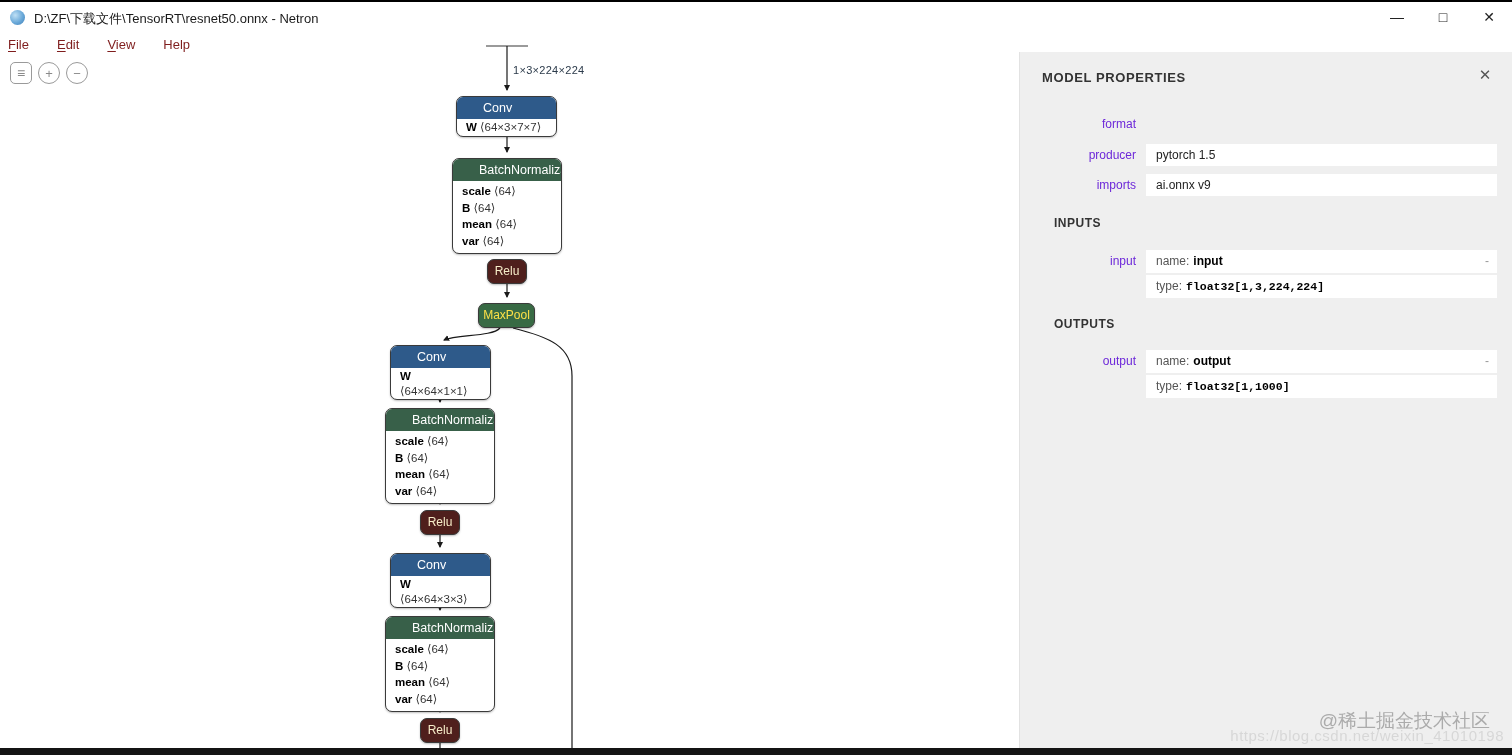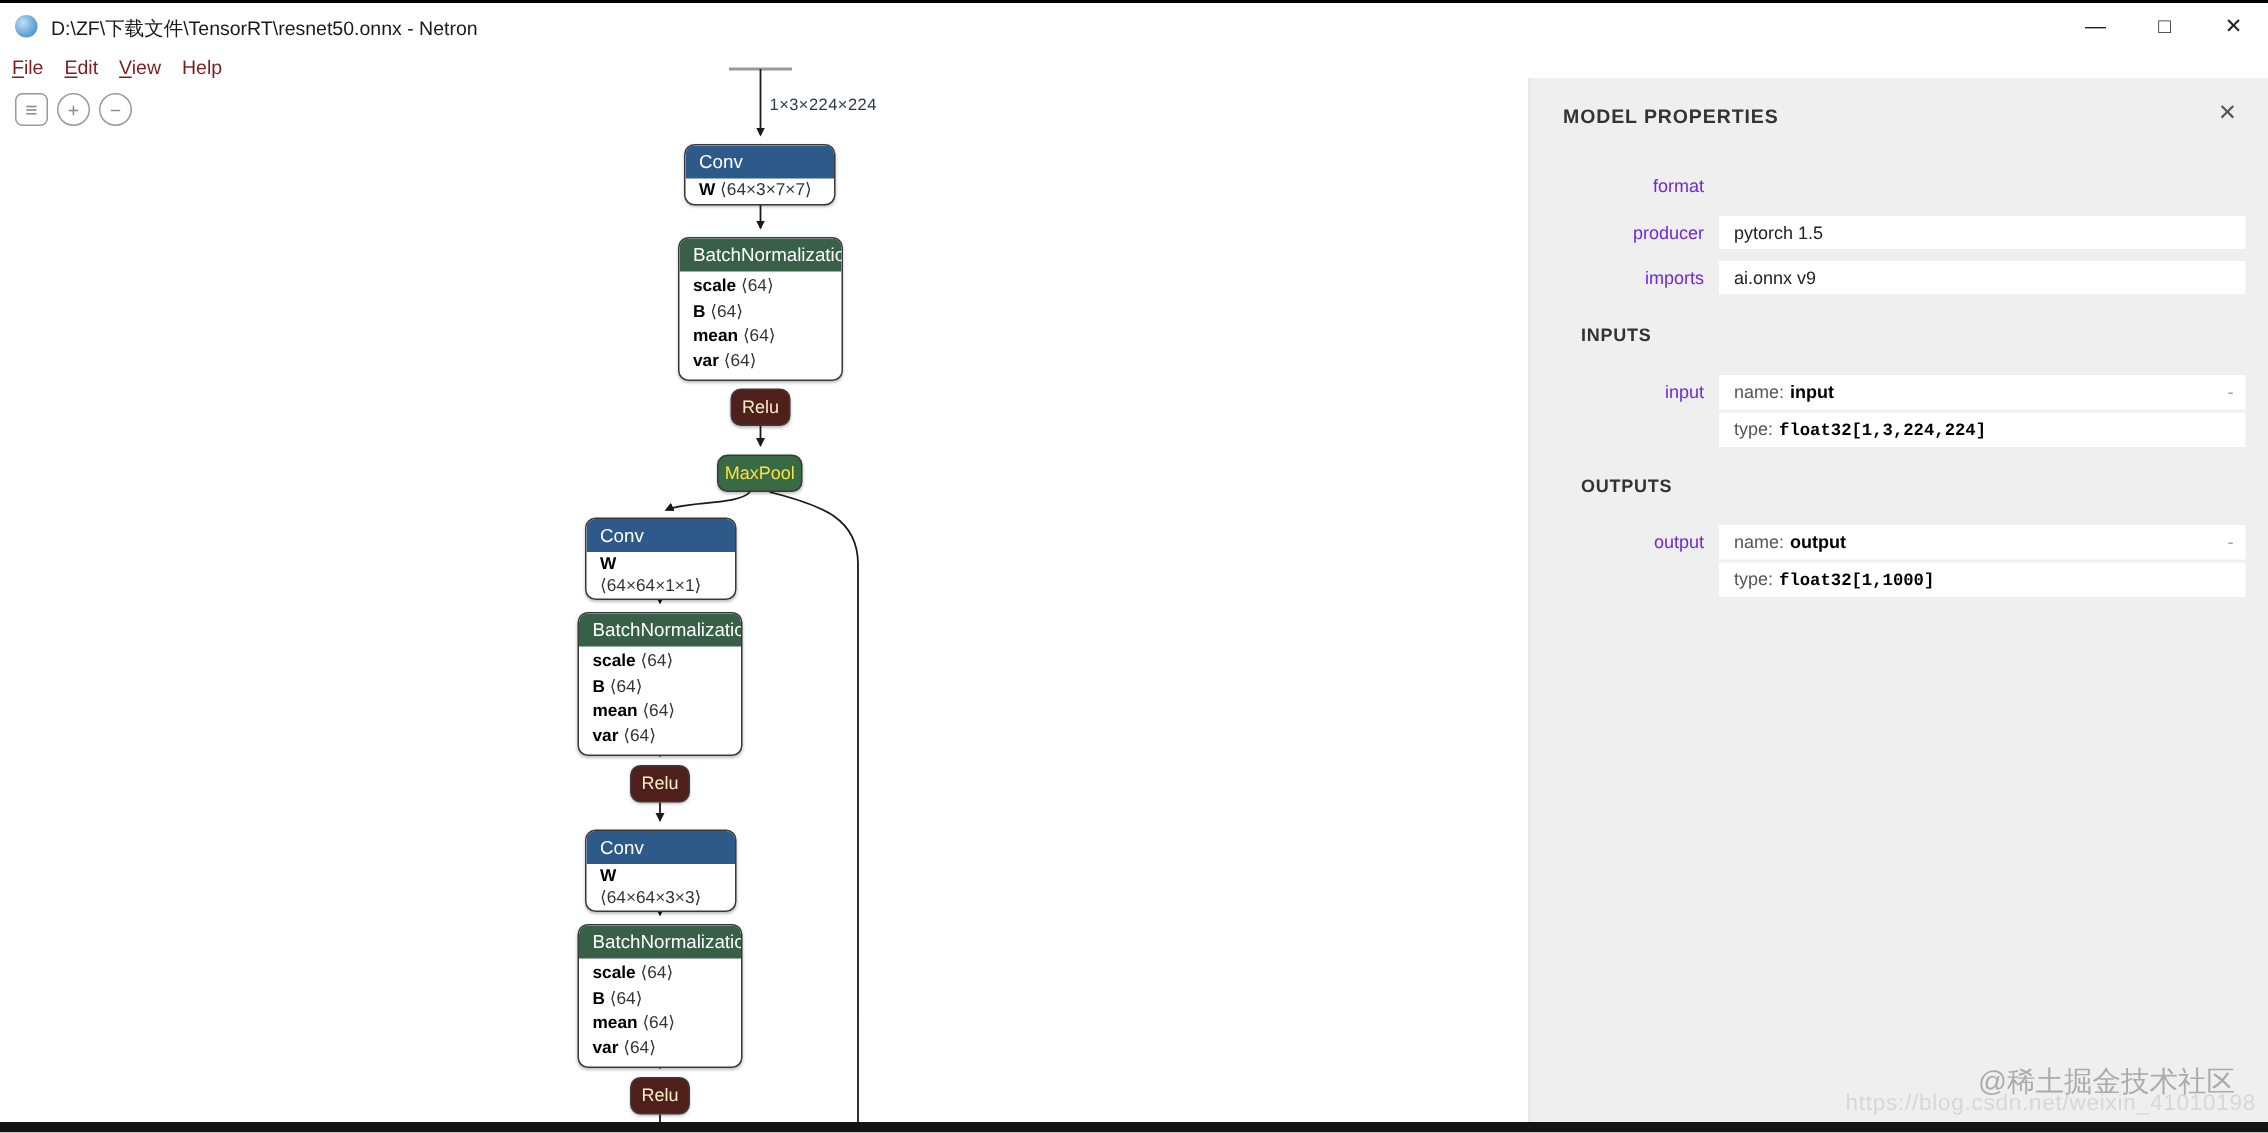--- a/index.html
+++ b/index.html
@@ -13,41 +13,41 @@
   .app-icon { position:absolute; left:10px; top:8px; width:15px; height:15px; border-radius:50%;
               background:radial-gradient(circle at 35% 35%, #bfe0f5, #69a8d8 55%, #3c7cb5); }
   .win-title { position:absolute; left:34px; top:8px; font-size:13px; color:#1a1a1a; }
   .win-controls { position:absolute; right:0; top:0; height:30px; display:flex; }
   .win-btn { width:46px; height:30px; display:flex; align-items:center; justify-content:center;
              font-size:14px; color:#222; font-weight:300; }
 
   
   .menubar { position:absolute; left:0; top:32px; width:1512px; height:22px; background:#fff;
              display:flex; align-items:flex-end; font-size:13px; color:#7f1d1d; }
-  .menu-item { padding:2px 0; margin-left:14px; }
+  .menu-item { padding:2px 0; margin-left:28px; }
   .menu-item:first-child { margin-left:8px; }
   .menu-key { text-decoration:underline; text-underline-offset:2px; }
 
   
   .canvas { position:absolute; left:0; top:54px; width:1019px; height:694px; background:#fff; }
   .toolbar { position:absolute; left:10px; top:8px; display:flex; gap:6px; }
   .tool-btn { width:22px; height:22px; border:1px solid #9a9a9a; color:#8a8a8a;
               display:flex; align-items:center; justify-content:center; font-size:13px;
               background:#fff; line-height:1; }
   .tool-btn.square { border-radius:5px; font-size:14px; }
   .tool-btn.round  { border-radius:50%; }
 
   svg.edges { position:absolute; left:0; top:0; width:1019px; height:755px; pointer-events:none; }
 
   .edge-label { position:absolute; left:513px; top:64px; font-size:11px; color:#2b3a4a; letter-spacing:.3px; }
 
   
   .node { position:absolute; border:1px solid #3a3a3a; border-radius:7px; background:#fff;
           overflow:hidden; box-shadow:0 1px 2px rgba(0,0,0,.25); }
-  .node-header { height:22px; line-height:22px; padding-left:9px; font-size:12.5px; color:#fff; }
+  .node-header { height:22px; line-height:22px; padding-left:26px; font-size:12.5px; color:#fff; }
   .hdr-conv { background:#2e5a8a; }
   .hdr-norm { background:#386049; }
   .param-row { padding:1px 9px; font-size:11.5px; color:#222; line-height:14.5px; }
   .param-row .pname { font-weight:bold; color:#000; }
   .param-row .pdims { color:#333; }
   .pill { position:absolute; border:1px solid #3a3a3a; border-radius:7px; text-align:center;
           font-size:12px; line-height:23px; height:25px; box-shadow:0 1px 2px rgba(0,0,0,.25); }
   .pill-act  { background:#4f1f1c; color:#f7edc9; }
   .pill-pool { background:#386a44; color:#fde047; }
 

